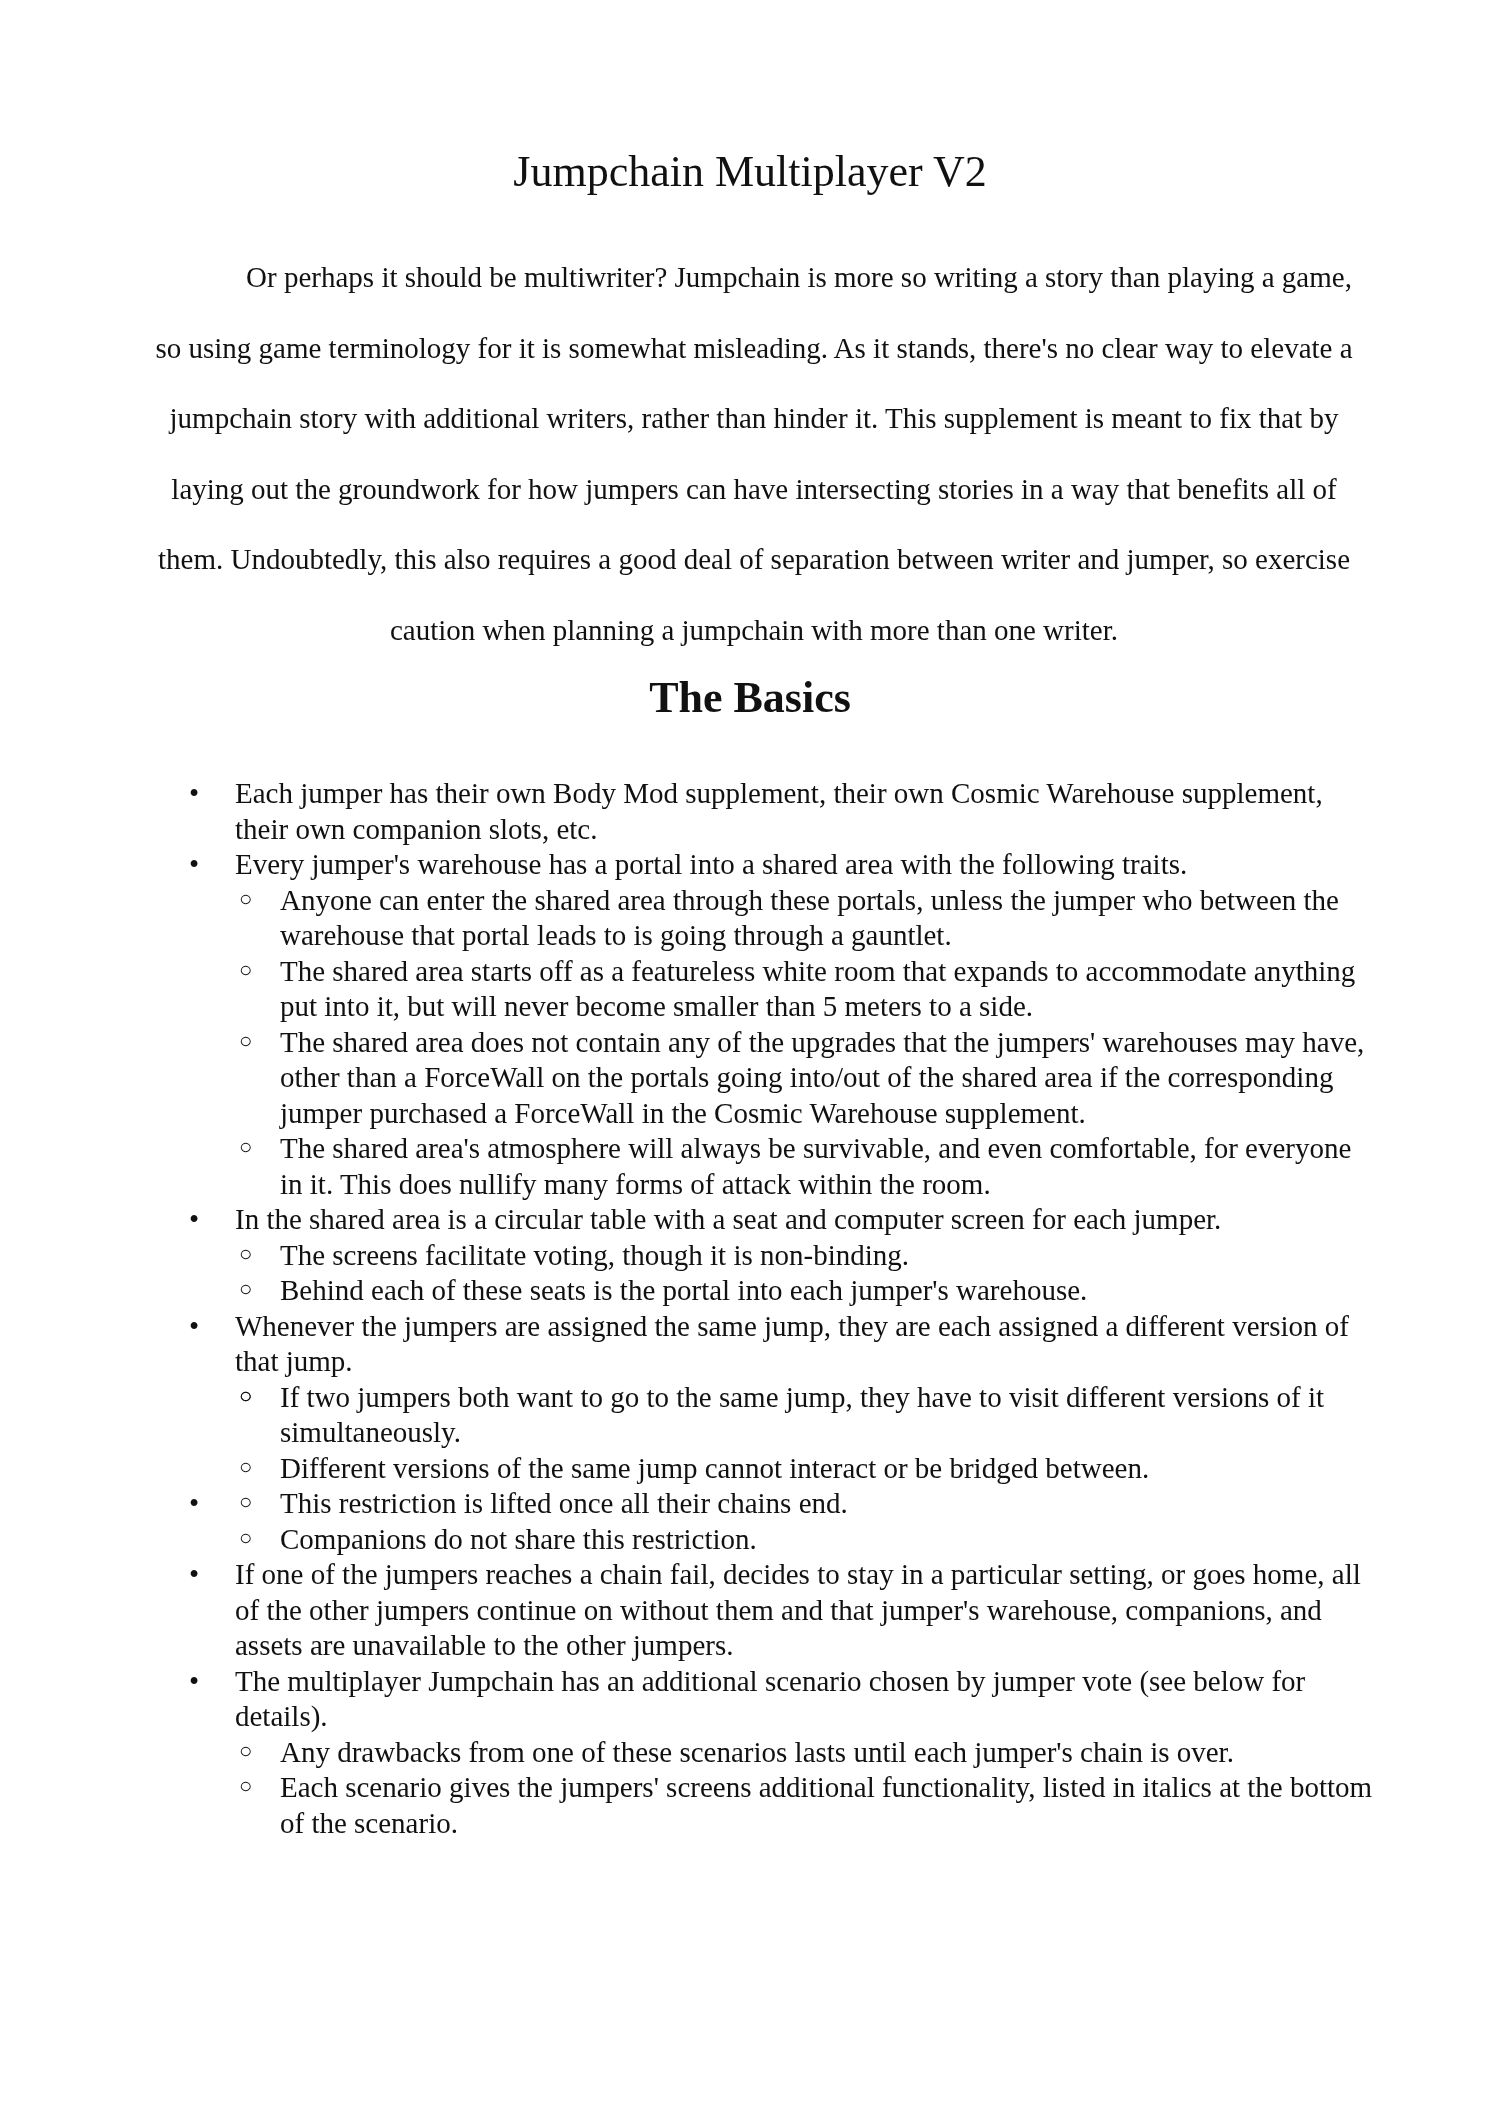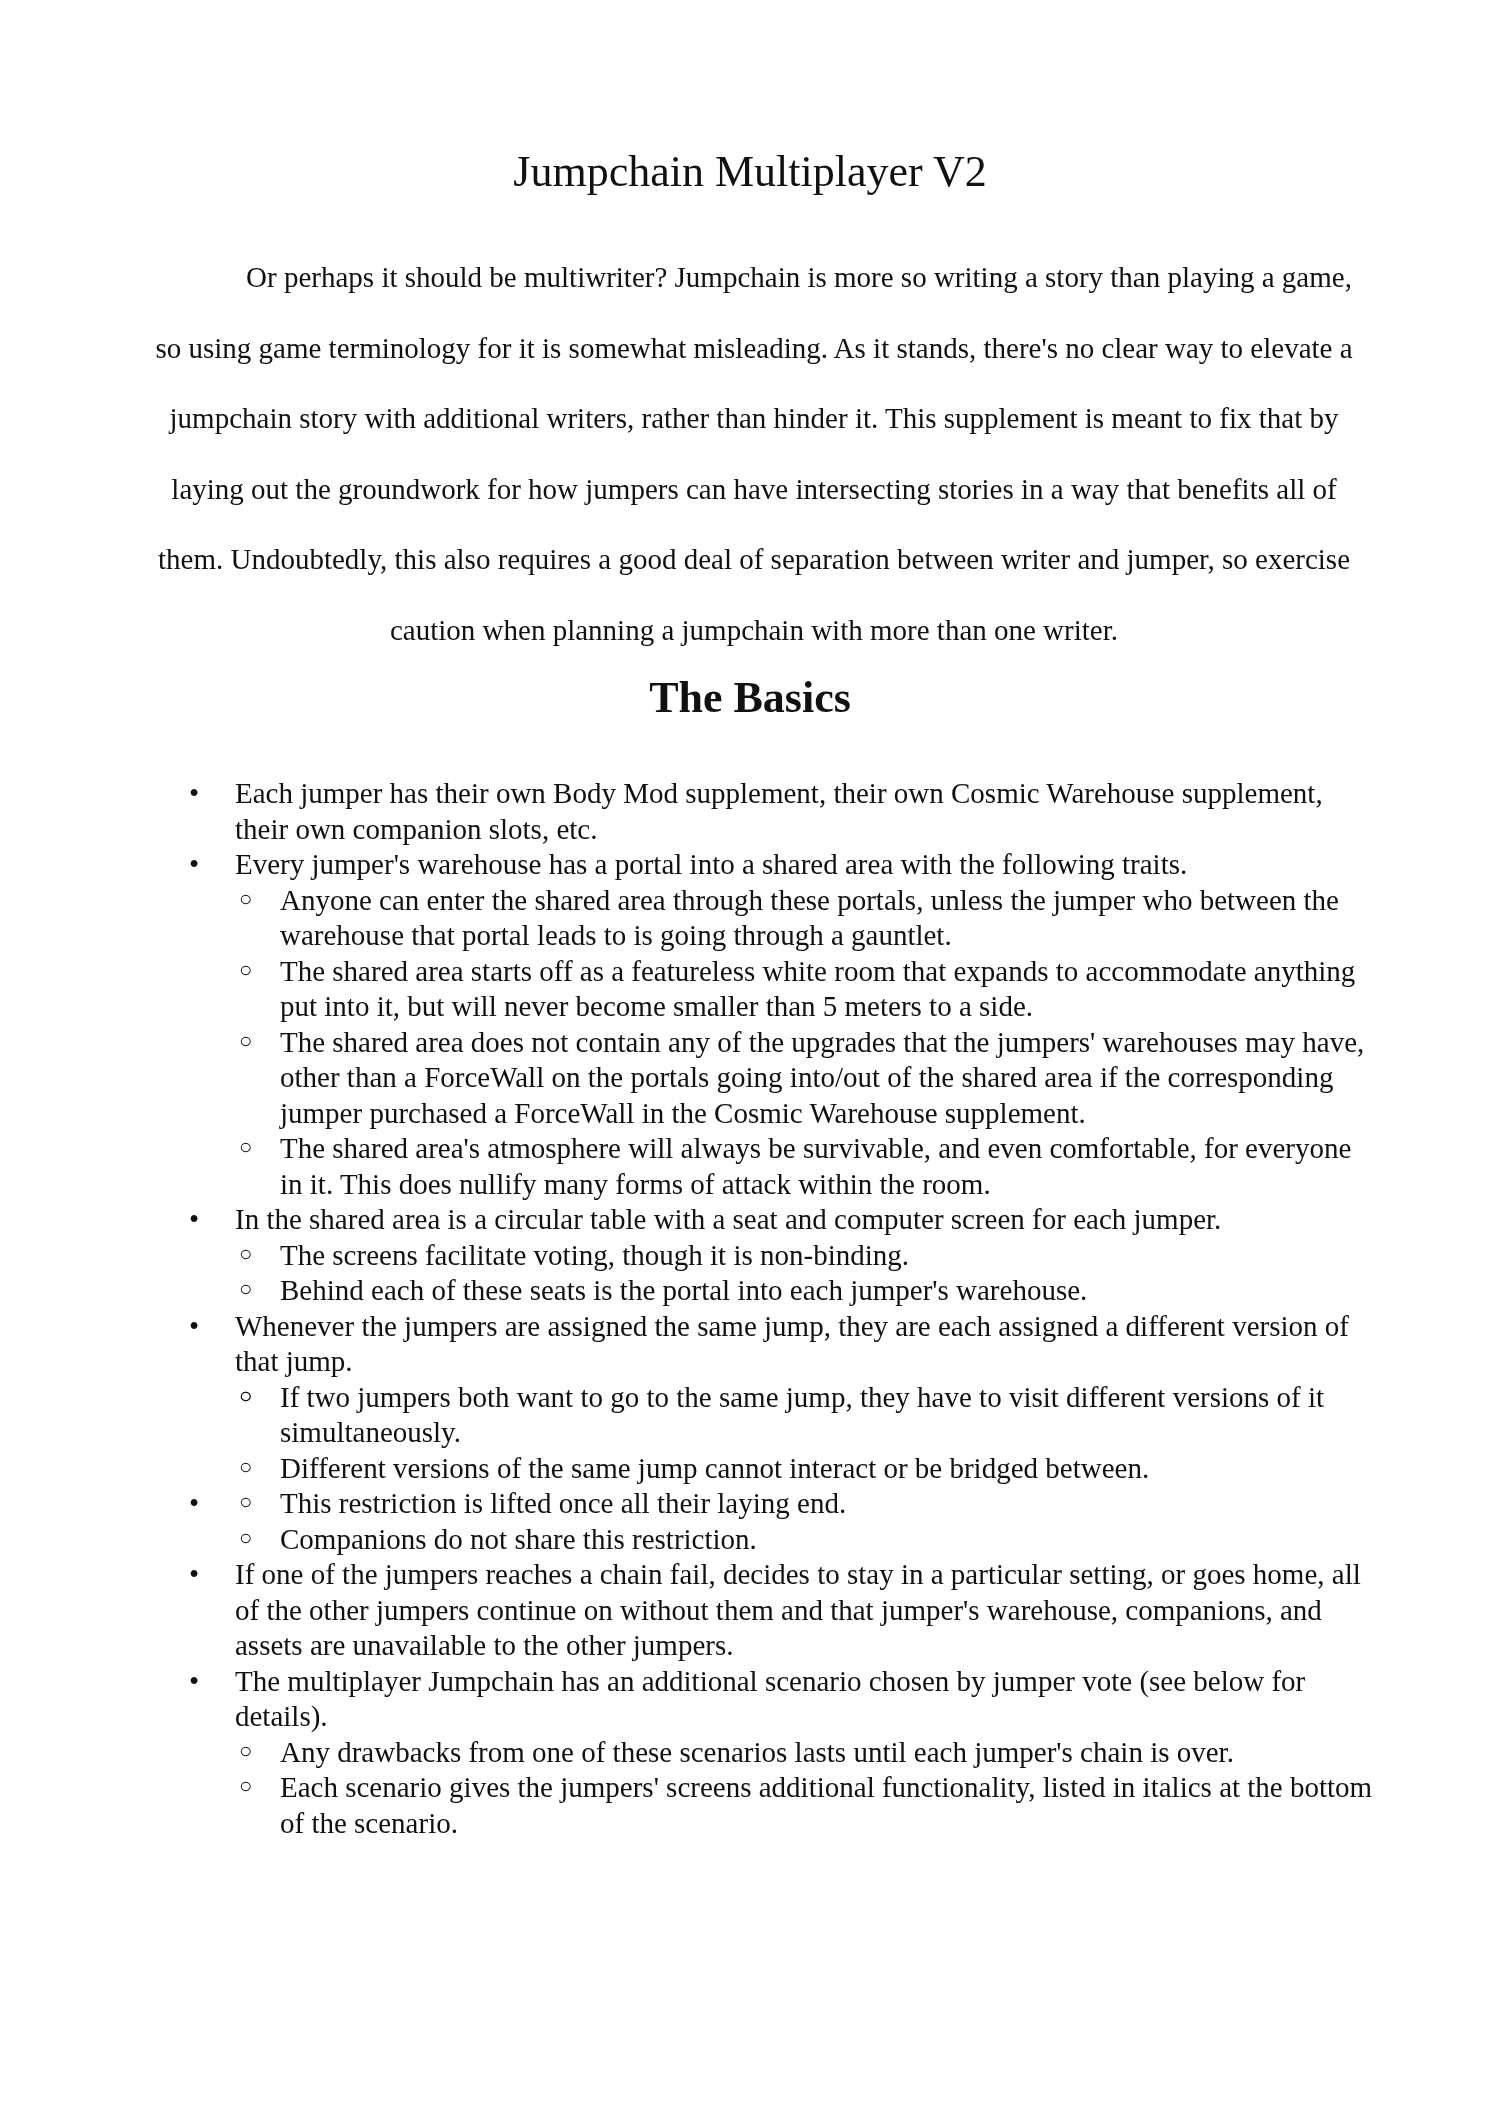--- a/index.html
+++ b/index.html
@@ -34,20 +34,20 @@
       <div class="li2"><span class="bullet">○</span><span>The shared area does not contain any of the upgrades that the jumpers' warehouses may have, other than a ForceWall on the portals going into/out of the shared area if the corresponding jumper purchased a ForceWall in the Cosmic Warehouse supplement.</span></div>
       <div class="li2"><span class="bullet">○</span><span>The shared area's atmosphere will always be survivable, and even comfortable, for everyone in it. This does nullify many forms of attack within the room.</span></div>
       <div class="li1"><span class="bullet">•</span><span>In the shared area is a circular table with a seat and computer screen for each jumper.</span></div>
       <div class="li2"><span class="bullet">○</span><span>The screens facilitate voting, though it is non-binding.</span></div>
       <div class="li2"><span class="bullet">○</span><span>Behind each of these seats is the portal into each jumper's warehouse.</span></div>
       <div class="li1"><span class="bullet">•</span><span>Whenever the jumpers are assigned the same jump, they are each assigned a different version of that jump.</span></div>
       <div class="li2"><span class="bullet">○</span></div>
       <div class="li2"><span class="bullet">○</span><span>If two jumpers both want to go to the same jump, they have to visit different versions of it simultaneously.</span></div>
       <div class="li2"><span class="bullet">○</span><span>Different versions of the same jump cannot interact or be bridged between.</span></div>
       <div class="li1"><span class="bullet">•</span></div>
-      <div class="li2"><span class="bullet">○</span><span>This restriction is lifted once all their laying end.</span></div>
+      <div class="li2"><span class="bullet">○</span><span>This restriction is lifted once all their chains end.</span></div>
       <div class="li2"><span class="bullet">○</span><span>Companions do not share this restriction.</span></div>
       <div class="li1"><span class="bullet">•</span><span>If one of the jumpers reaches a chain fail, decides to stay in a particular setting, or goes home, all of the other jumpers continue on without them and that jumper's warehouse, companions, and assets are unavailable to the other jumpers.</span></div>
       <div class="li1"><span class="bullet">•</span><span>The multiplayer Jumpchain has an additional scenario chosen by jumper vote (see below for details).</span></div>
       <div class="li2"><span class="bullet">○</span><span>Any drawbacks from one of these scenarios lasts until each jumper's chain is over.</span></div>
       <div class="li2"><span class="bullet">○</span><span>Each scenario gives the jumpers' screens additional functionality, listed in italics at the bottom of the scenario.</span></div>
     </div>
 </div>
 
 </body></html>

